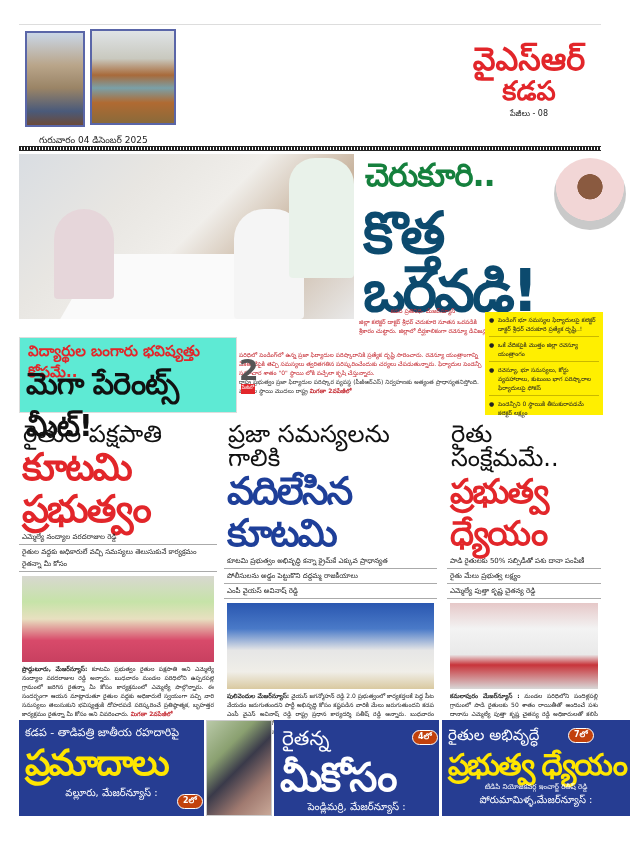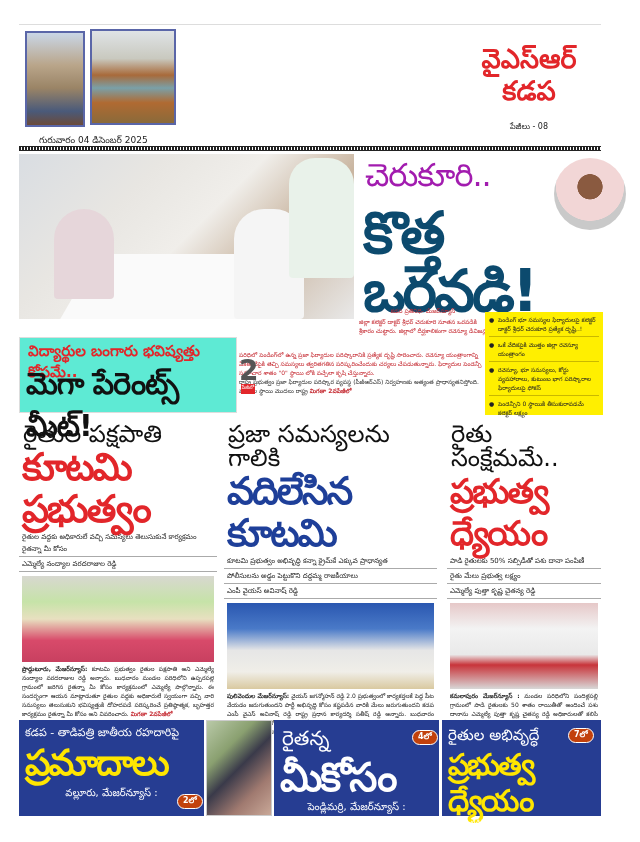--- a/index.html
+++ b/index.html
@@ -8,33 +8,33 @@
 .masthead{position:absolute;left:0;top:0;width:582px;height:122px;border-top:1px solid #ddd}
 .img-temple{position:absolute;left:6px;top:6px;width:60px;height:96px;border:2px solid #5a66a8;background:linear-gradient(180deg,#c9d6e6 0%,#b9a58a 35%,#9a8466 60%,#4a5a7a 85%,#6a4a3a 100%)}
 .img-gorge{position:absolute;left:71px;top:4px;width:86px;height:96px;border:2px solid #5a66a8;background:linear-gradient(180deg,#dfe3e6 0%,#c9c9bf 30%,#a86a3a 48%,#7aa0a8 62%,#b06a32 78%,#8a6a3a 100%)}
 .logo{position:absolute;left:163px;top:2px;width:290px;height:100px}
 .logo-text{position:absolute;left:0;top:-8px;font-family:"DejaVu Sans",sans-serif;font-weight:bold;font-size:92px;color:#1e3f99;letter-spacing:-4px;-webkit-text-stroke:2px #0d2a70;line-height:1}
 .tagline{position:absolute;left:150px;top:4px;font-size:8px;color:#e05a1a;font-weight:bold}
 .sun{position:absolute;left:158px;top:16px;width:26px;height:12px;border-radius:26px 26px 0 0;background:#f07a1a}
 .website{position:absolute;left:20px;top:90px;font-size:11px;color:#d0405a;letter-spacing:1px}
 .date{position:absolute;left:20px;top:110px;font-size:9px;color:#222}
 .edition{position:absolute;left:445px;top:18px;width:130px;text-align:center;color:#e2262a;font-weight:bold}
-.edition .l1{font-size:27px;line-height:32px}
+.edition .l1{font-size:32px;line-height:32px}
 .edition .l2{font-size:27px;line-height:32px}
-.edition .pages{font-size:8px;color:#222;font-weight:normal;margin-top:15px}
+.edition .pages{font-size:8px;color:#222;font-weight:normal;margin-top:2px}
 .dotrule{position:absolute;left:0;top:122px;width:582px;height:5px;background:repeating-linear-gradient(90deg,#222 0 2px,#fff 2px 3px);border-top:1px solid #222;border-bottom:1px solid #222}
 
 .lead-photo{position:absolute;left:0;top:130px;width:335px;height:165px;background:linear-gradient(135deg,#d9dde2 0%,#e8e6e2 30%,#f0eeea 50%,#c9b5a0 70%,#e9e9e9 100%);overflow:hidden}
 .lead-photo .p1{position:absolute;left:35px;top:55px;width:60px;height:90px;background:#e6d6da;border-radius:30px 30px 4px 4px}
 .lead-photo .p2{position:absolute;left:215px;top:55px;width:70px;height:110px;background:#f5f5f5;border-radius:30px 30px 4px 4px}
 .lead-photo .p3{position:absolute;left:270px;top:4px;width:65px;height:120px;background:#e9f2ea;border-radius:26px 26px 4px 4px}
 .lead-photo .desk{position:absolute;left:60px;top:100px;width:200px;height:65px;background:#fafafa;transform:skewX(-30deg)}
 
 .lead-head{position:absolute;left:340px;top:130px;width:242px;height:150px}
-.lead-h1{position:absolute;left:6px;top:2px;font-size:32px;color:#a21caf;font-weight:normal;letter-spacing:-1px}
+.lead-h1{position:absolute;left:6px;top:2px;font-size:32px;color:#15803d;font-weight:bold;letter-spacing:-1px}
 .lead-h2{position:absolute;left:4px;top:50px;font-size:58px;color:#0c4a6e;font-weight:bold;letter-spacing:-3px;line-height:1}
 .lead-portrait{position:absolute;left:195px;top:4px;width:72px;height:72px;border-radius:50%;background:radial-gradient(circle at 50% 40%,#8a5a40 0 22%,#f2d6d6 23% 60%,#c9c9c9 61%)}
 .lead-body{position:absolute;left:340px;top:282px;width:128px;height:108px;font-size:6px;color:#c4262e;line-height:9px}
 .lead-body .dl{text-align:center;margin-bottom:2px}
 .lead-body2{position:absolute;left:220px;top:326px;width:248px;font-size:6px;color:#c4262e;line-height:9px}
 .lead-body2 .more{color:#c4262e;font-weight:bold}
 .lead-body2 .bk{color:#333}
 
 .highlights{position:absolute;left:466px;top:288px;width:118px;height:103px;background:#ffef00;padding:3px 4px}
 .highlights li{list-style:none;font-size:6px;line-height:9px;color:#222;padding-left:9px;position:relative;border-bottom:1px solid #c9b800;padding-bottom:3px;margin-bottom:3px}
@@ -64,21 +64,21 @@
 
 .ph1{background:linear-gradient(180deg,#d8d8d0 0%,#c6e3a8 30%,#e8e0c0 50%,#d84a6a 75%,#c84060 100%)}
 .ph2{background:linear-gradient(180deg,#2a57b0 0%,#4a7ac8 30%,#e6e6e6 55%,#f0eee8 80%,#d9c9a0 100%)}
 .ph3{background:linear-gradient(180deg,#e6c8c8 0%,#f3f3f3 30%,#e9e9e9 60%,#c8343a 72%,#d8d8d8 100%)}
 
 .bottom{position:absolute;left:0;top:696px;width:582px;height:96px}
 .bx{position:absolute;top:0;height:96px;background:#263d92;color:#fff}
 .bx1{left:0;width:185px}
 .bx1img{position:absolute;left:187px;top:0;width:66px;height:96px;background:linear-gradient(135deg,#b9c9a8 0%,#8aa070 30%,#3a3a4a 50%,#a07a70 75%,#c9a898 100%);border:1px solid #ccc}
 .bx2{left:255px;width:165px}
-.bx3{left:423px;width:159px}
+.bx3{left:423px;width:188px}
 .bx .kick{font-size:11px;padding:6px 0 0 6px;white-space:nowrap}
 .bx .big{color:#ffe600;font-weight:bold;font-size:36px;line-height:44px;padding-left:6px;letter-spacing:-2px}
 .bx2 .kick{font-size:20px;padding-left:8px}
 .bx2 .big{color:#fff;font-size:40px}
 .bx3 .kick{font-size:15px}
 .bx3 .big{font-size:30px;line-height:36px}
 .bx .place{font-size:10px;text-align:center;padding-top:2px}
 .bx .sub2{font-size:7px;text-align:center}
 .badge{position:absolute;background:#c2410c;color:#fff;font-size:8px;font-weight:bold;border-radius:8px;padding:1px 5px;border:1px solid #fff}
 </style>
@@ -132,22 +132,22 @@
   <div class="parents-box">
     <div class="sub">విద్యార్థుల బంగారు భవిష్యత్తు కోసమే..</div>
     <div class="main">మెగా పేరెంట్స్ మీట్!</div>
   </div>
   <div class="pgnum">2</div>
   <div class="pgbadge">పేజీలో</div>
 
   <div class="story s1">
     <div class="kicker">రైతుల పక్షపాతి</div>
     <div class="hl">కూటమి ప్రభుత్వం</div>
+    <div class="deck">ఎమ్మెల్యే నంద్యాల వరదరాజుల రెడ్డి</div>
     <div class="deck">రైతుల వద్దకు అధికారులే వచ్చి సమస్యలు తెలుసుకునే కార్యక్రమం రైతన్నా మీ కోసం</div>
-    <div class="deck">ఎమ్మెల్యే నంద్యాల వరదరాజుల రెడ్డి</div>
     <div class="photo ph1"></div>
     <div class="body"><b>ప్రొద్దుటూరు, మేజర్‌న్యూస్:</b> <span>కూటమి ప్రభుత్వం రైతుల పక్షపాతి అని ఎమ్మెల్యే నంద్యాల వరదరాజుల రెడ్డి అన్నారు. బుధవారం మండల పరిధిలోని ఉప్పరపల్లె గ్రామంలో జరిగిన రైతన్నా మీ కోసం కార్యక్రమంలో ఎమ్మెల్యే పాల్గొన్నారు. ఈ సందర్భంగా ఆయన మాట్లాడుతూ రైతుల వద్దకు అధికారులే స్వయంగా వచ్చి వారి సమస్యలు తెలుసుకుని భవిష్యత్తుకి దోహదపడే పరిష్కరించే ప్రతిష్ఠాత్మక, బృహత్తర కార్యక్రమం రైతన్నా మీ కోసం అని వివరించారు.</span> <span class="sig">మిగతా 2వపేజీలో</span></div>
   </div>
 
   <div class="story s2">
     <div class="kicker">ప్రజా సమస్యలను గాలికి</div>
     <div class="hl">వదిలేసిన కూటమి</div>
     <div class="deck">కూటమి ప్రభుత్వం అభివృద్ధి కన్నా క్రైమ్‌కే ఎక్కువ ప్రాధాన్యత</div>
     <div class="deck">పోలీసులను అడ్డం పెట్టుకొని దద్దమ్మ రాజకీయాలు</div>
     <div class="deck">ఎంపీ వైయస్ అవినాష్ రెడ్డి</div>

